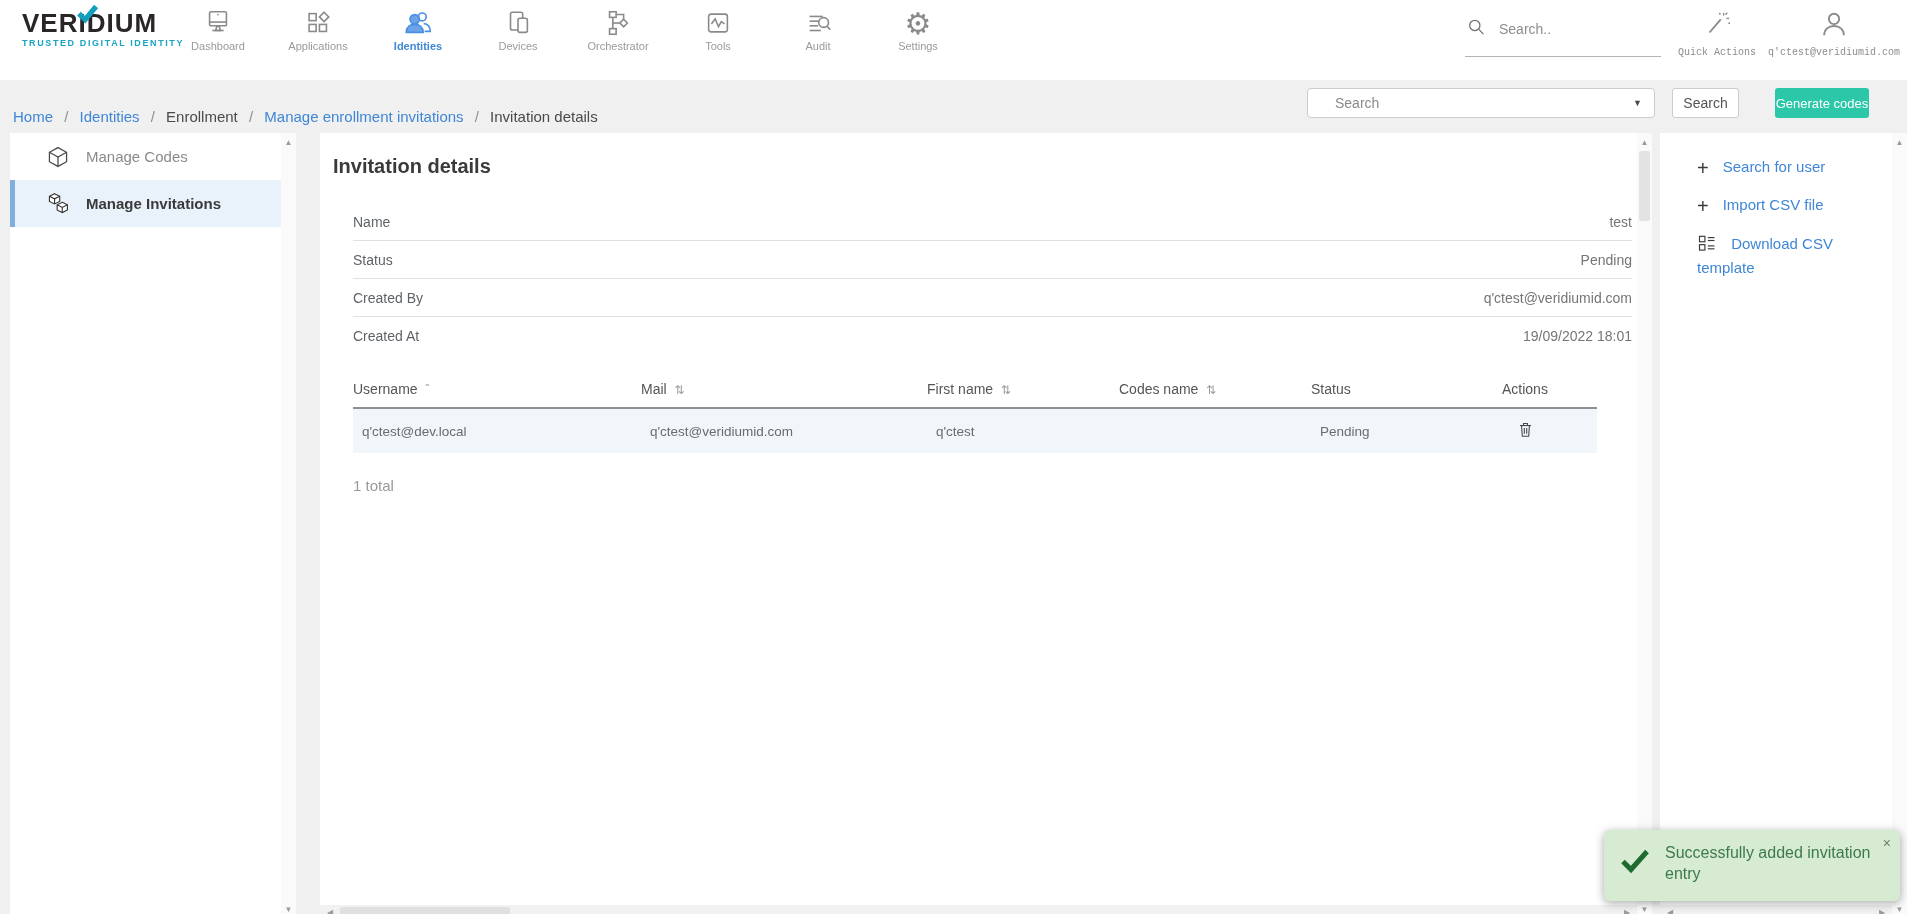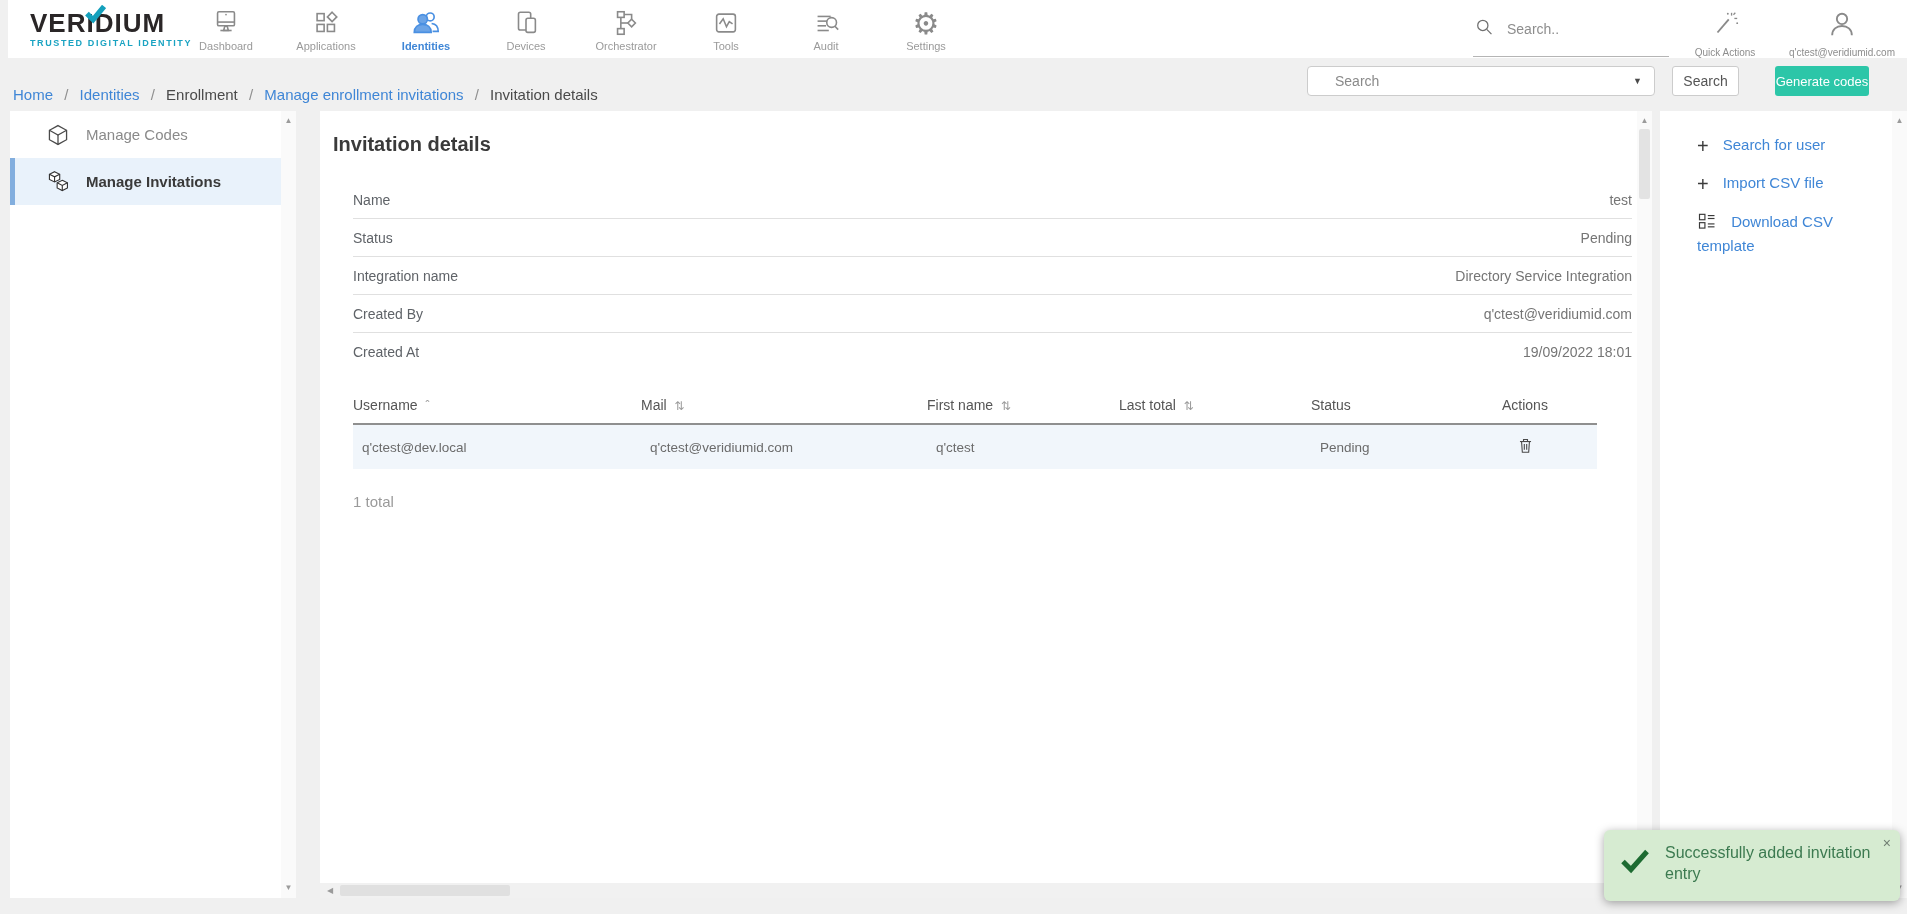--- a/index.html
+++ b/index.html
@@ -1,39 +1,39 @@
 <!DOCTYPE html>
 <html><head>
 <meta charset="utf-8">
 <style>
   * { box-sizing: border-box; margin: 0; padding: 0; }
   html,body { width:1907px; height:914px; overflow:hidden; }
   body { font-family:"Liberation Sans", sans-serif; background:#f0f0f0; position:relative; }
 
   
-  .header { height:58px; background:#fff; position:relative;margin-left:8px; }
+  .header { height:80px; background:#fff; position:relative; }
   .logo { position:absolute; left:22px; top:9px; cursor:pointer; }
   .logo-word { font-size:26px; font-weight:bold; color:#2a2627; letter-spacing:1px; line-height:28px; position:relative; }
   .logo-check { position:absolute; left:55px; top:-8px; }
   .logo-tag { font-size:9px; font-weight:bold; color:#1aa3c2; letter-spacing:1.6px; margin-top:1px; }
 
   .topnav { position:absolute; left:168px; top:5px; display:flex; }
   .nav-item { width:100px; text-align:center; cursor:pointer; }
   .nav-icon { display:block; height:34px; padding-top:3px; }
   .nav-label { display:block; font-size:11px; color:#9a9a9a; margin-top:1px; }
   .nav-item.active .nav-label { color:#3f86d6; font-weight:bold; }
   .gear-glyph { font-size:30px; line-height:32px; color:#8a8a8a; }
 
   .top-search { position:absolute; left:1465px; top:16px; width:196px; border-bottom:1px solid #b5b5b5;
                 display:flex; align-items:center; gap:12px; padding-bottom:14px; }
   .top-search input { border:none; outline:none; background:transparent; font-size:14px; color:#777; width:140px;
                       font-family:"Liberation Sans", sans-serif; }
   .top-search input::placeholder { color:#8d8d8d; }
 
-  .top-right-item { position:absolute; top:6px; text-align:center; cursor:pointer; }
+  .top-right-item { position:absolute; top:6px; text-align:center; cursor:pointer;font-family:Liberation Mono, monospace; }
   .quick-actions { left:1672px; width:90px; }
   .user-box { left:1768px; width:132px; }
   .top-right-item .tr-icon { display:block; height:36px; padding-top:4px; }
   .top-right-item .tr-label { font-size:10px; color:#8d8d8d; white-space:nowrap; }
 
   
   .crumb-bar { height:45px; background:#f0f0f0; position:relative; display:flex; align-items:flex-end; padding-left:13px; }
   .crumb { font-size:15px; }
   .crumb a { color:#3f86d6; text-decoration:none; cursor:pointer; }
   .crumb .sep { color:#8f8f8f; margin:0 7px; }
@@ -327,24 +327,20 @@
     <div class="details">
       <div class="detail-row">
         <span class="detail-label">Name</span>
         <span class="detail-value">test</span>
       </div>
       <div class="detail-row">
         <span class="detail-label">Status</span>
         <span class="detail-value">Pending</span>
       </div>
       <div class="detail-row">
-        <span class="detail-label">Integration name</span>
-        <span class="detail-value">Directory Service Integration</span>
-      </div>
-      <div class="detail-row">
         <span class="detail-label">Created By</span>
         <span class="detail-value">q'ctest@veridiumid.com</span>
       </div>
       <div class="detail-row last">
         <span class="detail-label">Created At</span>
         <span class="detail-value">19/09/2022 18:01</span>
       </div>
     </div>
 
     <div class="tbl">
@@ -355,21 +351,21 @@
         </span>
         <span class="th">
           <span>Mail</span>
           <span class="sort">⇅</span>
         </span>
         <span class="th">
           <span>First name</span>
           <span class="sort">⇅</span>
         </span>
         <span class="th">
-          <span>Last total</span>
+          <span>Codes name</span>
           <span class="sort">⇅</span>
         </span>
         <span class="th">
           <span>Status</span>
         </span>
         <span class="th">
           <span>Actions</span>
         </span>
       </div>
 

